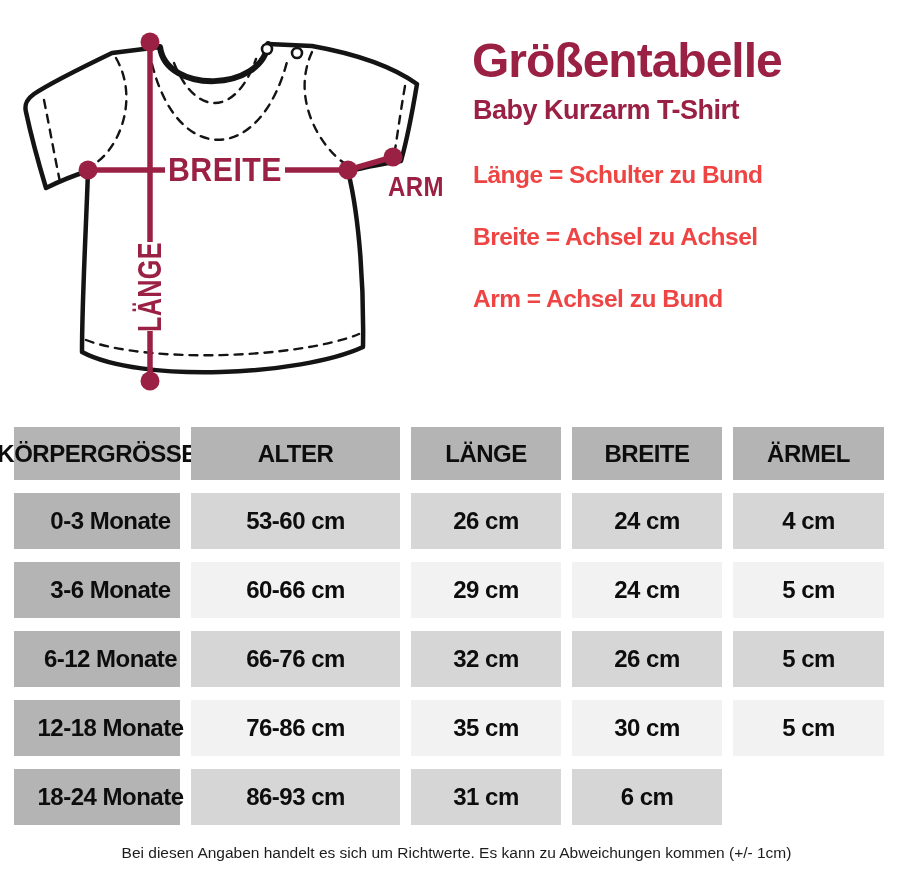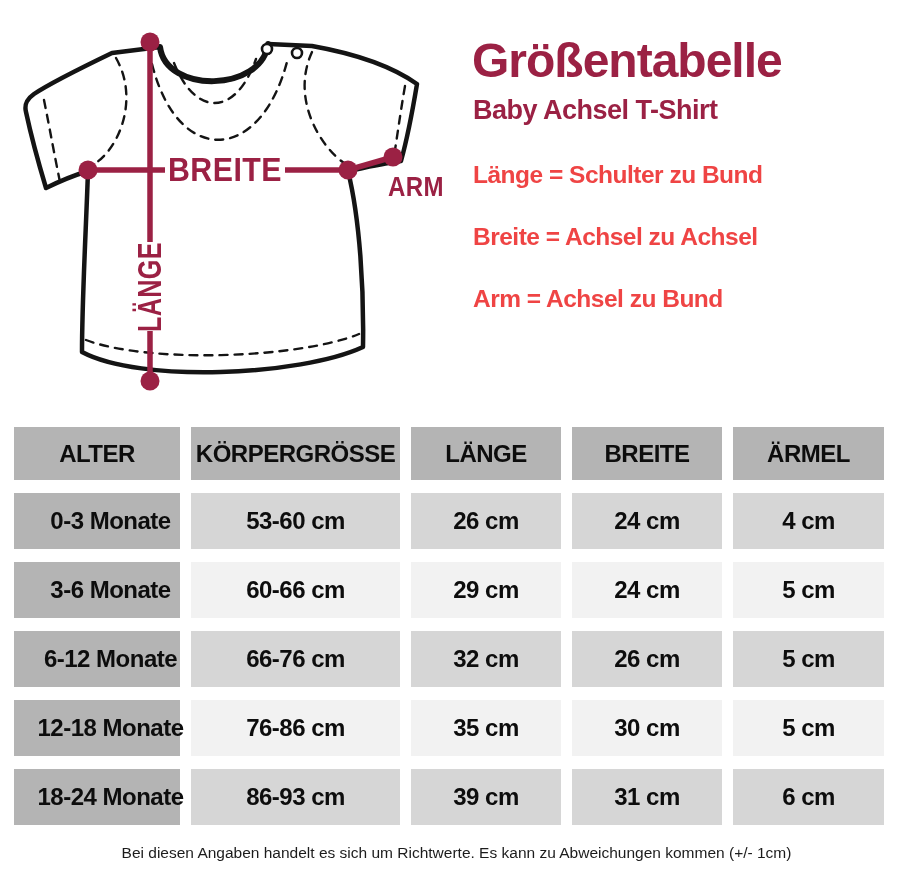--- a/index.html
+++ b/index.html
@@ -108,30 +108,30 @@
     <circle class="m-dot" cx="150" cy="381" r="9.5"></circle>
 
     <text class="m-text" x="225" y="181" font-size="33" text-anchor="middle" textLength="114" lengthAdjust="spacingAndGlyphs">BREITE</text>
     <text class="m-text" x="150" y="298" font-size="33" text-anchor="middle" textLength="90" lengthAdjust="spacingAndGlyphs" transform="rotate(-90 150 287)">LÄNGE</text>
     <text class="m-text" x="416" y="196" font-size="28" text-anchor="middle" textLength="56" lengthAdjust="spacingAndGlyphs">ARM</text>
   </g>
 </svg>
 
 <div class="info">
   <div class="title">Größentabelle</div>
-  <div class="subtitle">Baby Achsel T-Shirt</div>
+  <div class="subtitle">Baby Kurzarm T-Shirt</div>
   <div class="legend-item legend-0">Länge = Schulter zu Bund</div>
   <div class="legend-item legend-1">Breite = Achsel zu Achsel</div>
   <div class="legend-item legend-2">Arm = Achsel zu Bund</div>
 </div>
 
 <div class="size-table">
 
+  <div class="cell head">KÖRPERGRÖSSE</div>
   <div class="cell head">ALTER</div>
-  <div class="cell head">KÖRPERGRÖSSE</div>
   <div class="cell head">LÄNGE</div>
   <div class="cell head">BREITE</div>
   <div class="cell head">ÄRMEL</div>
 
   <div class="cell agecol">0-3 Monate</div>
   <div class="cell light">53-60 cm</div>
   <div class="cell light">26 cm</div>
   <div class="cell light">24 cm</div>
   <div class="cell light">4 cm</div>
 
@@ -148,18 +148,17 @@
   <div class="cell light">5 cm</div>
 
   <div class="cell agecol">12-18 Monate</div>
   <div class="cell lighter">76-86 cm</div>
   <div class="cell lighter">35 cm</div>
   <div class="cell lighter">30 cm</div>
   <div class="cell lighter">5 cm</div>
 
   <div class="cell agecol">18-24 Monate</div>
   <div class="cell light">86-93 cm</div>
-  <div class="cell light">39 cm</div>
   <div class="cell light">31 cm</div>
   <div class="cell light">6 cm</div>
 </div>
 
 <div class="footer-note">Bei diesen Angaben handelt es sich um Richtwerte. Es kann zu Abweichungen kommen (+/- 1cm)</div>
 
 </body></html>

